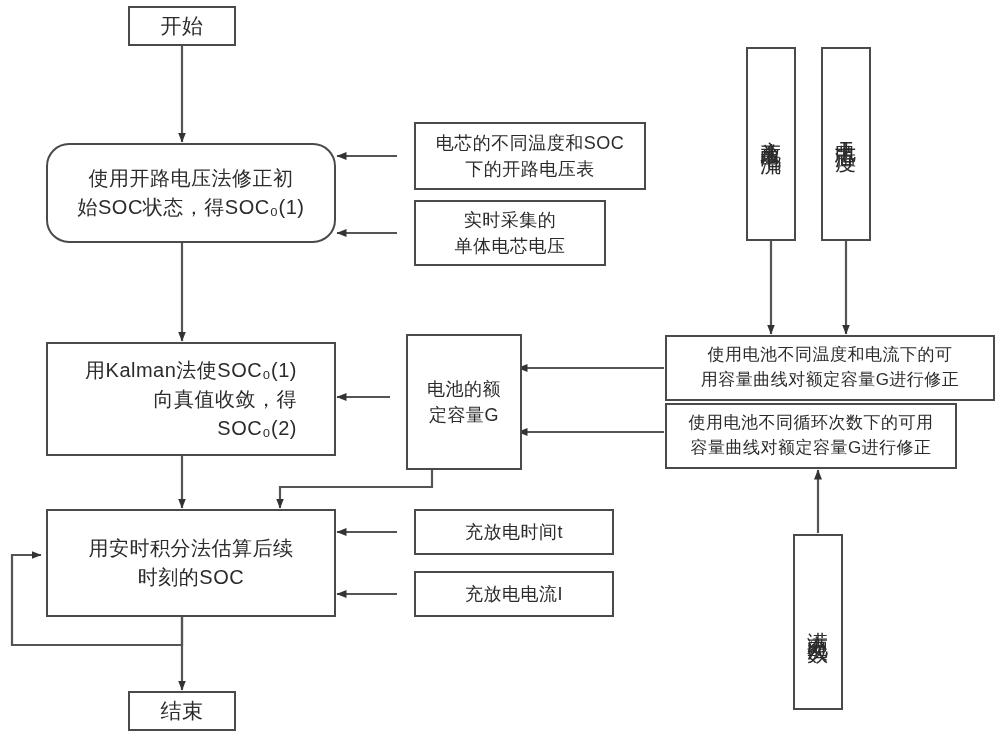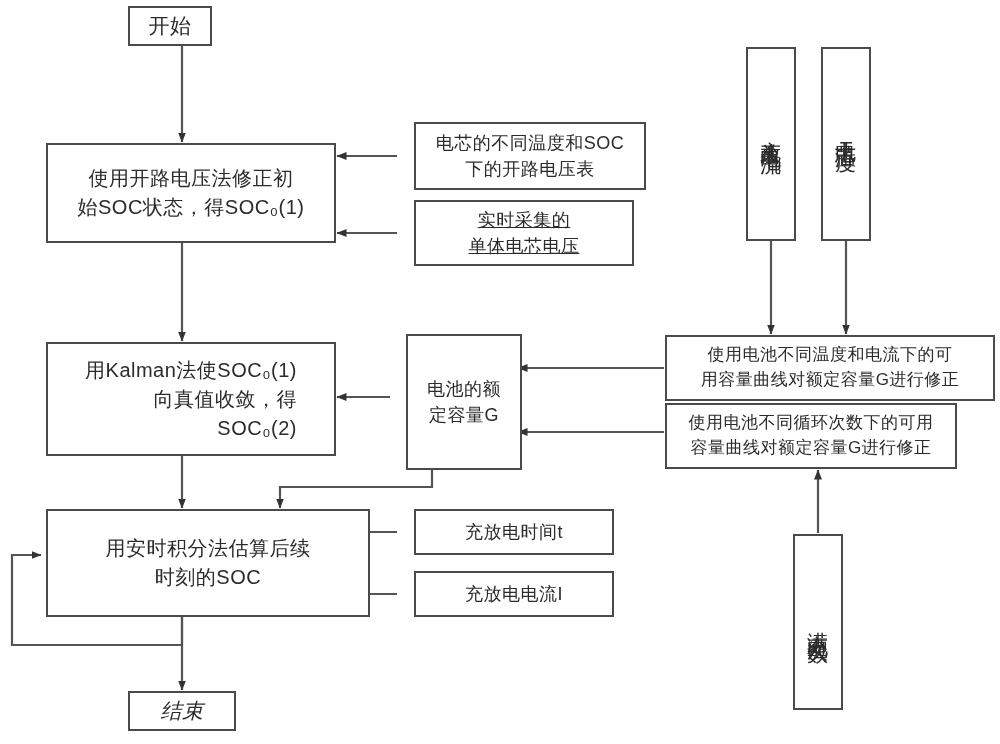--- a/index.html
+++ b/index.html
@@ -111,35 +111,35 @@
 
       <path d="M397,594 L337,594" marker-end="url(#ah)"></path>
 
       <path d="M182,617 L182,690" marker-end="url(#ah)"></path>
 
       <path d="M182,617 L182,645 L12,645 L12,555 L41,555" marker-end="url(#ah)"></path>
 
     </g>
   </svg>
 
-  <div class="node terminal" style="left:128px; top:6px; width:84px; height:40px;">
+  <div class="node terminal" style="left:128px; top:6px; width:108px; height:40px;">
     <span class="label">开始</span>
   </div>
 
-  <div class="node process" style="left:46px; top:143px; width:290px; height:100px;">
+  <div class="node process" style="left:46px; top:143px; width:290px; height:100px;border-radius:23px;">
     <span class="label">使用开路电压法修正初
 始SOC状态，得SOC₀(1)</span>
   </div>
 
   <div class="node data-box" style="left:398px; top:122px; width:232px; height:68px;">
     <span class="label">电芯的不同温度和SOC
 下的开路电压表</span>
   </div>
 
-  <div class="node data-box" style="left:398px; top:200px; width:220px; height:66px;text-decoration:underline;">
+  <div class="node data-box" style="left:398px; top:200px; width:192px; height:66px;">
     <span class="label">实时采集的
 单体电芯电压</span>
   </div>
 
   <div class="node process" style="left:46px; top:342px; width:290px; height:114px;text-align:right;">
     <span class="label">用Kalman法使SOC₀(1)
 向真值收敛，得
 SOC₀(2)</span>
   </div>
 
@@ -159,34 +159,34 @@
   </div>
 
   <div class="node vertical" style="left:746px; top:47px; width:50px; height:194px;">
     <span class="label">充放电电流I</span>
   </div>
 
   <div class="node vertical" style="left:821px; top:47px; width:50px; height:194px;">
     <span class="label">电芯温度T</span>
   </div>
 
-  <div class="node process" style="left:46px; top:509px; width:324px; height:108px;">
+  <div class="node process" style="left:46px; top:509px; width:290px; height:108px;">
     <span class="label">用安时积分法估算后续
 时刻的SOC</span>
   </div>
 
   <div class="node data-box" style="left:398px; top:509px; width:200px; height:46px;">
     <span class="label">充放电时间t</span>
   </div>
 
   <div class="node data-box" style="left:398px; top:571px; width:200px; height:46px;">
     <span class="label">充放电电流I</span>
   </div>
 
   <div class="node vertical" style="left:793px; top:534px; width:50px; height:176px;">
     <span class="label">满充电次数</span>
   </div>
 
-  <div class="node terminal" style="left:128px; top:691px; width:108px; height:40px;font-style:italic;">
+  <div class="node terminal" style="left:128px; top:691px; width:108px; height:40px;">
     <span class="label">结束</span>
   </div>
 
 </div>
 
 </body></html>

